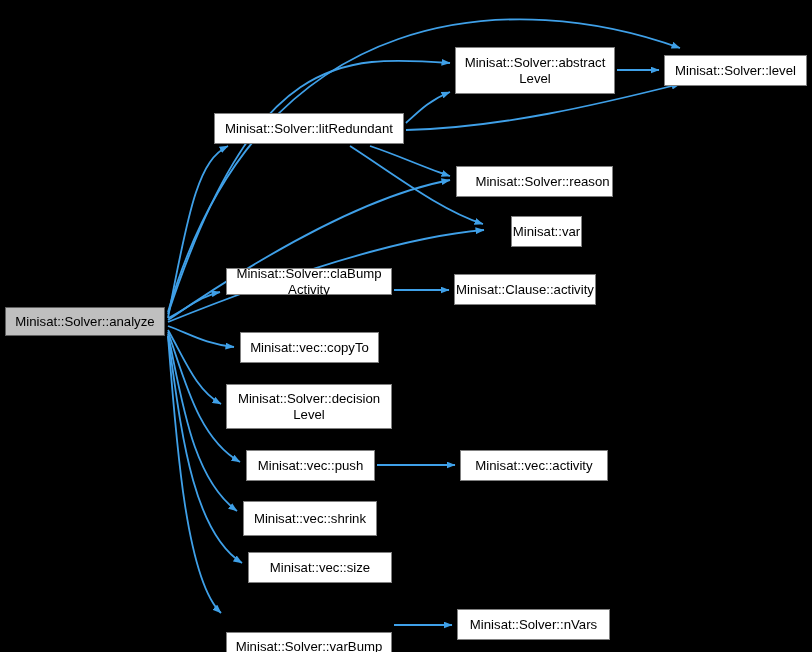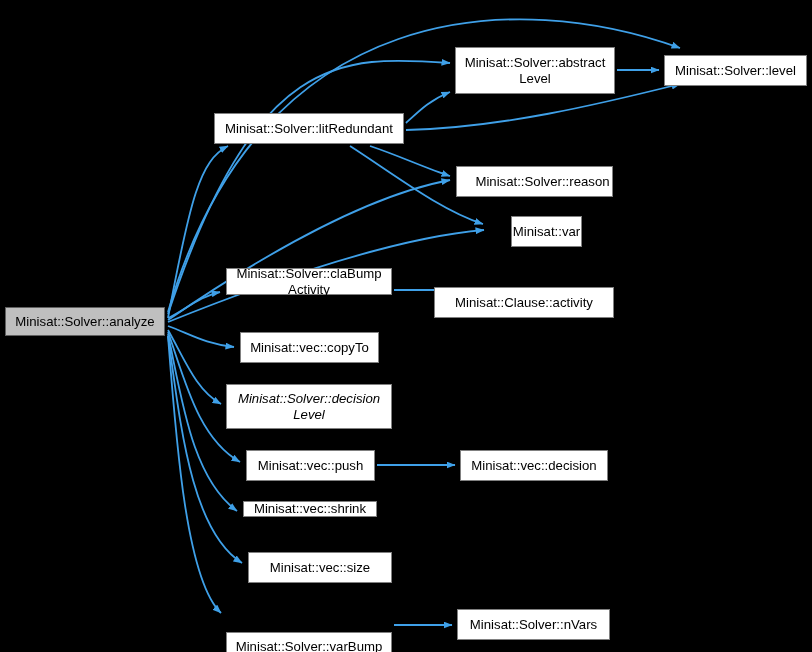--- a/index.html
+++ b/index.html
@@ -87,26 +87,26 @@
   <div id="nodes">
       <div class="node root" style="left: 5px; top: 307px; width: 160px; height: 29px;"><span class="label">Minisat::Solver::analyze</span></div>
       <div class="node" style="left: 455px; top: 47px; width: 160px; height: 47px;"><span class="label">Minisat::Solver::abstract
 Level</span></div>
       <div class="node" style="left: 664px; top: 55px; width: 143px; height: 31px;"><span class="label">Minisat::Solver::level</span></div>
       <div class="node" style="left: 214px; top: 113px; width: 190px; height: 31px;"><span class="label">Minisat::Solver::litRedundant</span></div>
       <div class="node" style="left: 456px; top: 166px; width: 157px; height: 31px; padding-left: 16px;"><span class="label">Minisat::Solver::reason</span></div>
       <div class="node" style="left: 490px; top: 216px; width: 71px; height: 31px; margin-left: 21px;"><span class="label">Minisat::var</span></div>
       <div class="node" style="left: 226px; top: 268px; width: 166px; height: 27px;"><span class="label">Minisat::Solver::claBump
 Activity</span></div>
-      <div class="node" style="left: 434px; top: 274px; width: 180px; height: 31px; margin-top: 13px;"><span class="label">Minisat::Clause::activity</span></div>
+      <div class="node" style="left: 454px; top: 274px; width: 142px; height: 31px;"><span class="label">Minisat::Clause::activity</span></div>
       <div class="node" style="left: 240px; top: 332px; width: 139px; height: 31px;"><span class="label">Minisat::vec::copyTo</span></div>
-      <div class="node" style="left: 226px; top: 384px; width: 166px; height: 45px; font-style: italic;"><span class="label">Minisat::Solver::decision
+      <div class="node" style="left: 226px; top: 384px; width: 166px; height: 45px;"><span class="label">Minisat::Solver::decision
 Level</span></div>
       <div class="node" style="left: 246px; top: 450px; width: 129px; height: 31px;"><span class="label">Minisat::vec::push</span></div>
-      <div class="node" style="left: 460px; top: 450px; width: 148px; height: 31px;"><span class="label">Minisat::vec::decision</span></div>
-      <div class="node" style="left: 243px; top: 501px; width: 134px; height: 16px;"><span class="label">Minisat::vec::shrink</span></div>
+      <div class="node" style="left: 460px; top: 450px; width: 148px; height: 31px;"><span class="label">Minisat::vec::activity</span></div>
+      <div class="node" style="left: 243px; top: 501px; width: 134px; height: 35px;"><span class="label">Minisat::vec::shrink</span></div>
       <div class="node" style="left: 248px; top: 552px; width: 144px; height: 31px;"><span class="label">Minisat::vec::size</span></div>
       <div class="node" style="left: 226px; top: 603px; width: 166px; height: 45px; margin-top: 29px;"><span class="label">Minisat::Solver::varBump
 Activity</span></div>
       <div class="node" style="left: 457px; top: 609px; width: 153px; height: 31px;"><span class="label">Minisat::Solver::nVars</span></div>
     </div>
 
 </div>
 
 </body></html>

